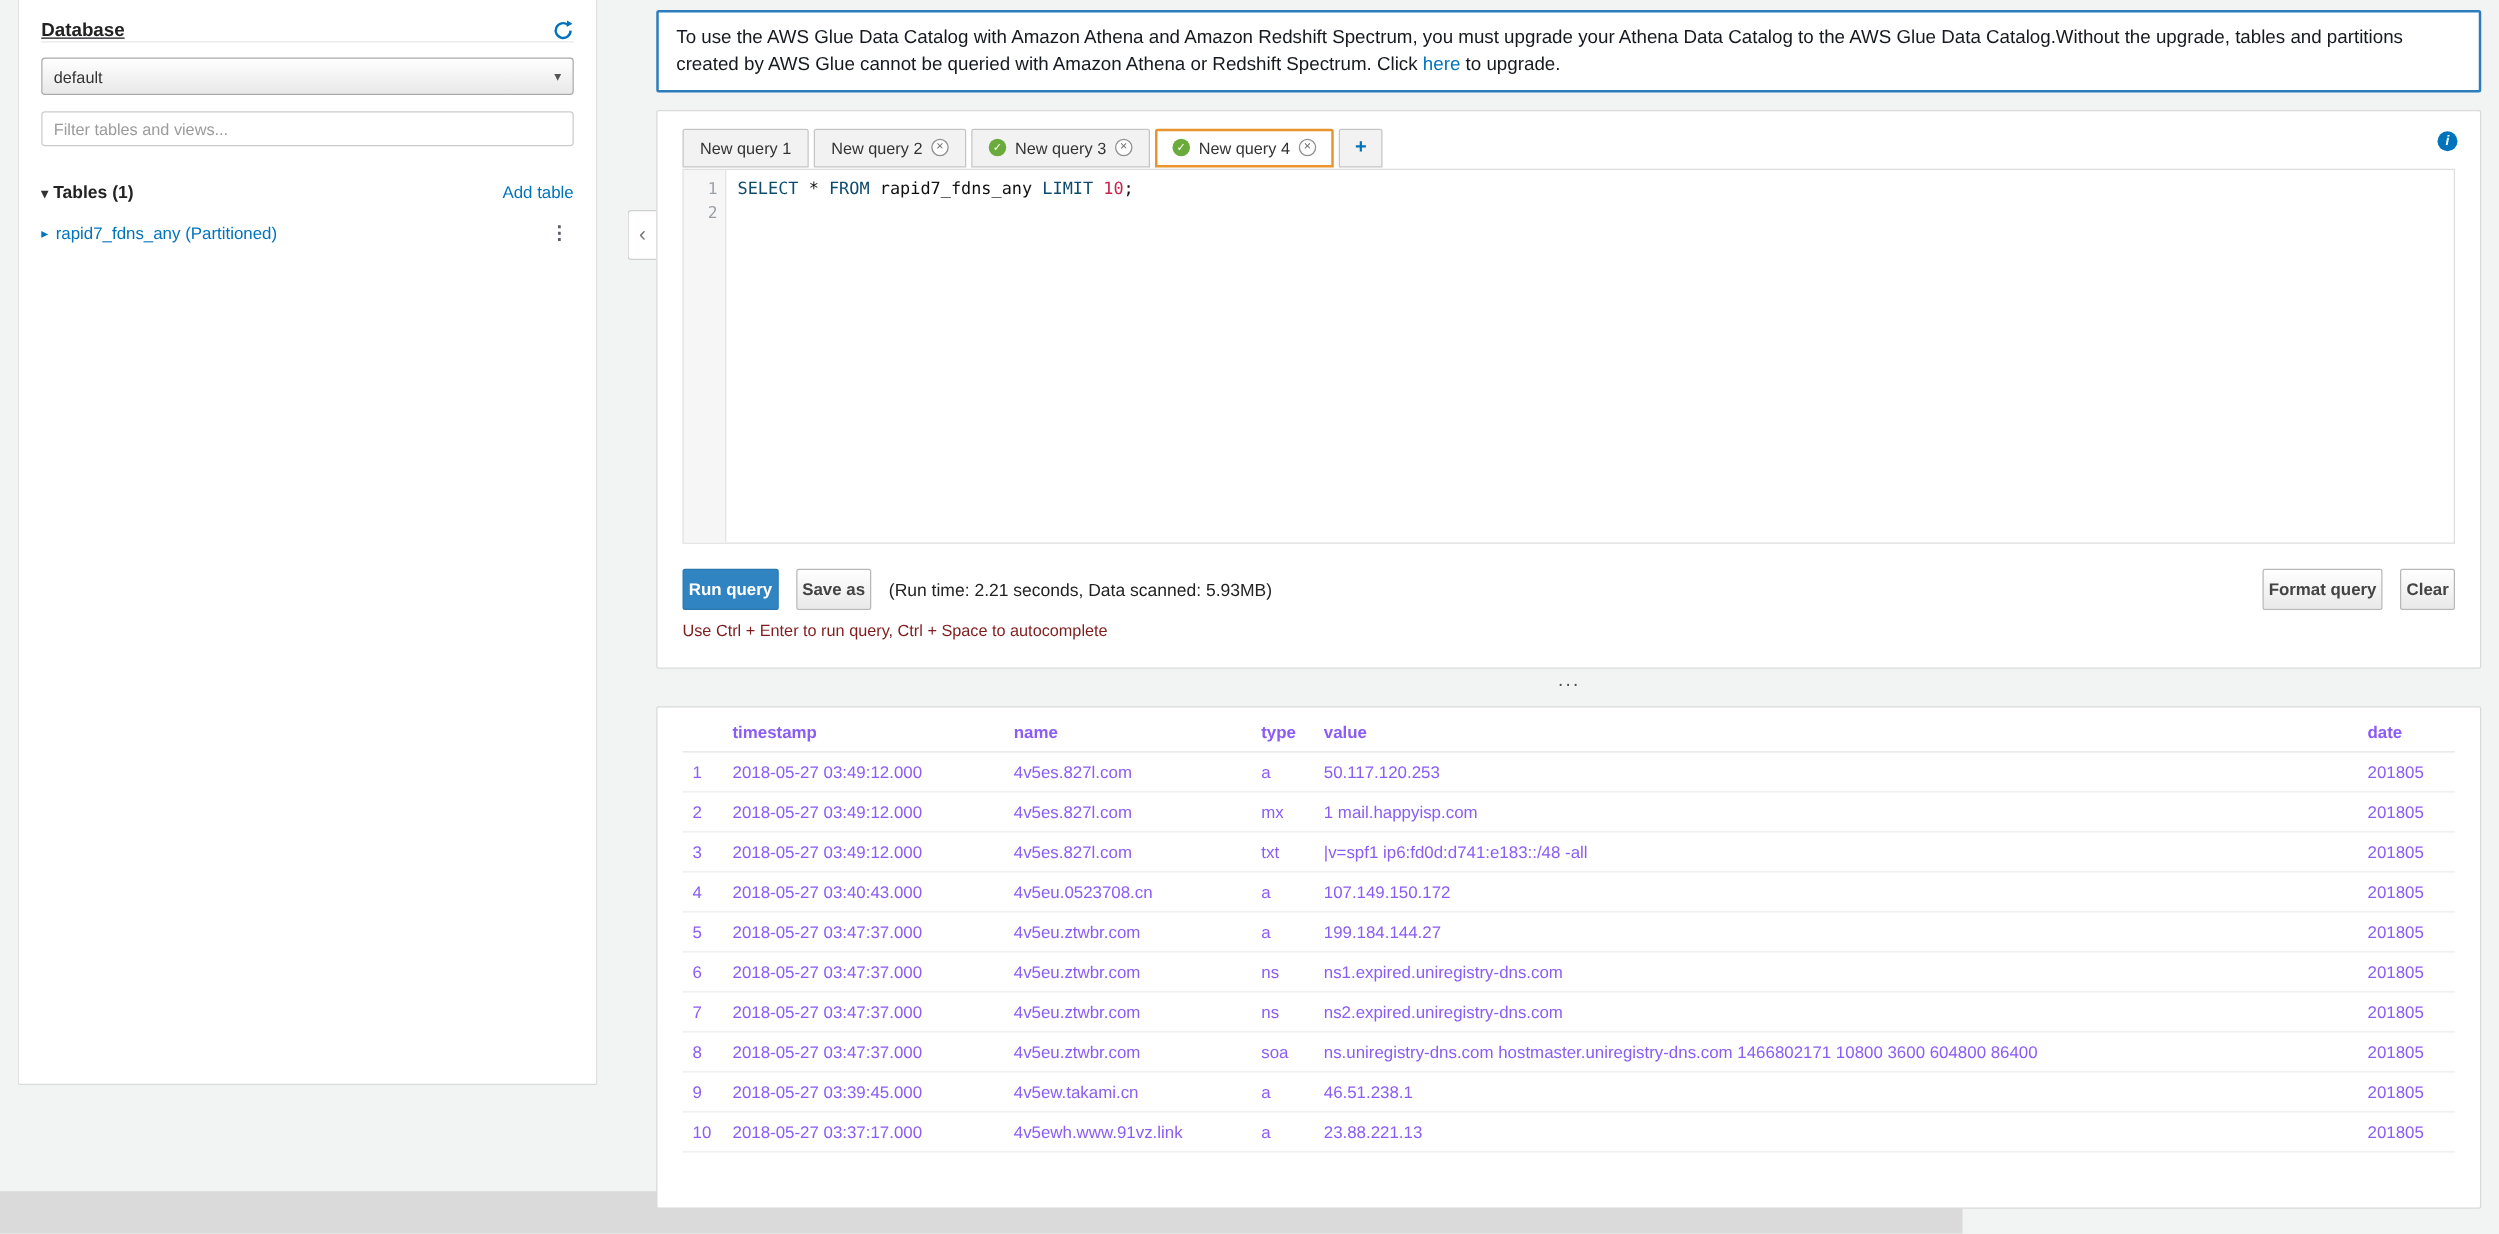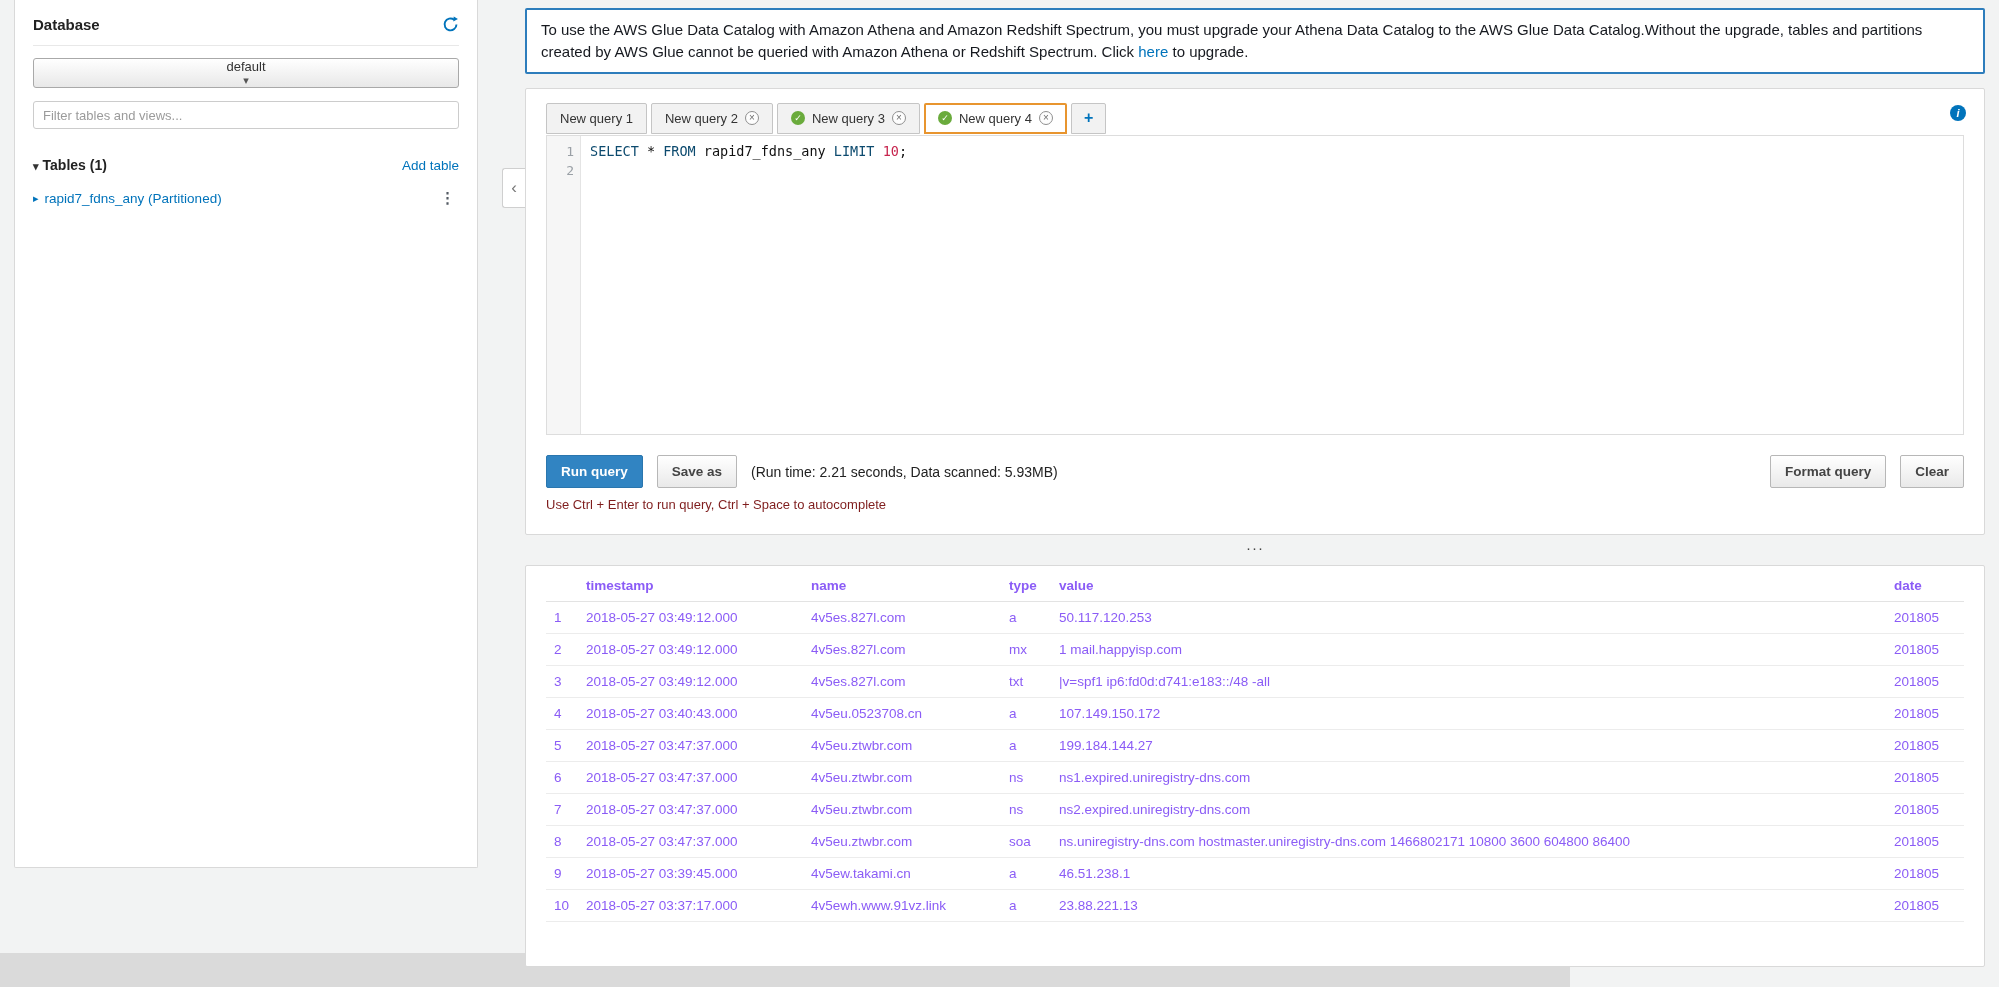--- a/index.html
+++ b/index.html
@@ -27,34 +27,33 @@
   }
 
   
   .sidebar {
     left: 14px; top: 0;
     width: 464px; height: 868px;
     padding: 16px 18px;
     border-top: none;
     border-radius: 0 0 2px 2px;
   }
-  .sb-header { display:flex; align-items:center; justify-content:space-between; padding-bottom:12px; border-bottom:1px solid #e8e8e8; }
+  .sb-header { display:flex; align-items:center; justify-content:space-between; border-bottom:1px solid #e8e8e8;text-decoration:underline; }
   .sb-title { font-size:15px; font-weight:bold; color:#222; }
   .icon-btn { background:none; border:none; cursor:pointer; display:inline-flex; align-items:center; }
   .db-select {
     margin-top: 12px;
     height: 30px;
     border: 1px solid #a9a9a9;
     border-radius: 3px;
     background: linear-gradient(#ffffff, #e8e8e8);
     display: flex; align-items: center; justify-content: space-between;
     padding: 0 9px;
     font-size: 13px; color:#333;
     cursor: pointer;
-    flex-direction: column;
   }
   .db-caret { color:#555; font-size:11px; }
   .filter-input {
     margin-top: 13px;
     width: 100%;
     height: 28px;
     border: 1px solid #ccc;
     border-radius: 3px;
     padding: 0 9px;
     font-size: 13px;
@@ -159,21 +158,21 @@
   }
   .kw { color:#0c4a6e; }
   .num { color:#c7254e; }
   .actions {
     position:absolute; left:20px; top:366px; right:20px;
     display:flex; align-items:center; gap:14px;
   }
   .btn {
     font-family:"Liberation Sans", sans-serif;
     font-size:13.5px; font-weight:bold;
-    border-radius:2px; padding:8px 14px; cursor:pointer;
+    border-radius:2px; padding:8px 4px; cursor:pointer;
   }
   .btn-primary { background:#3184c2; border:1px solid #2a76ae; color:#fff; }
   .btn-gray { background:linear-gradient(#ffffff,#e9e9e9); border:1px solid #b7b7b7; color:#444; }
   .runtime { font-size:14px; color:#222; }
   .spacer { flex:1; }
   .hint {
     position:absolute; left:20px; top:408px;
     font-size:13px; color:#7f1d1d;
   }
 

